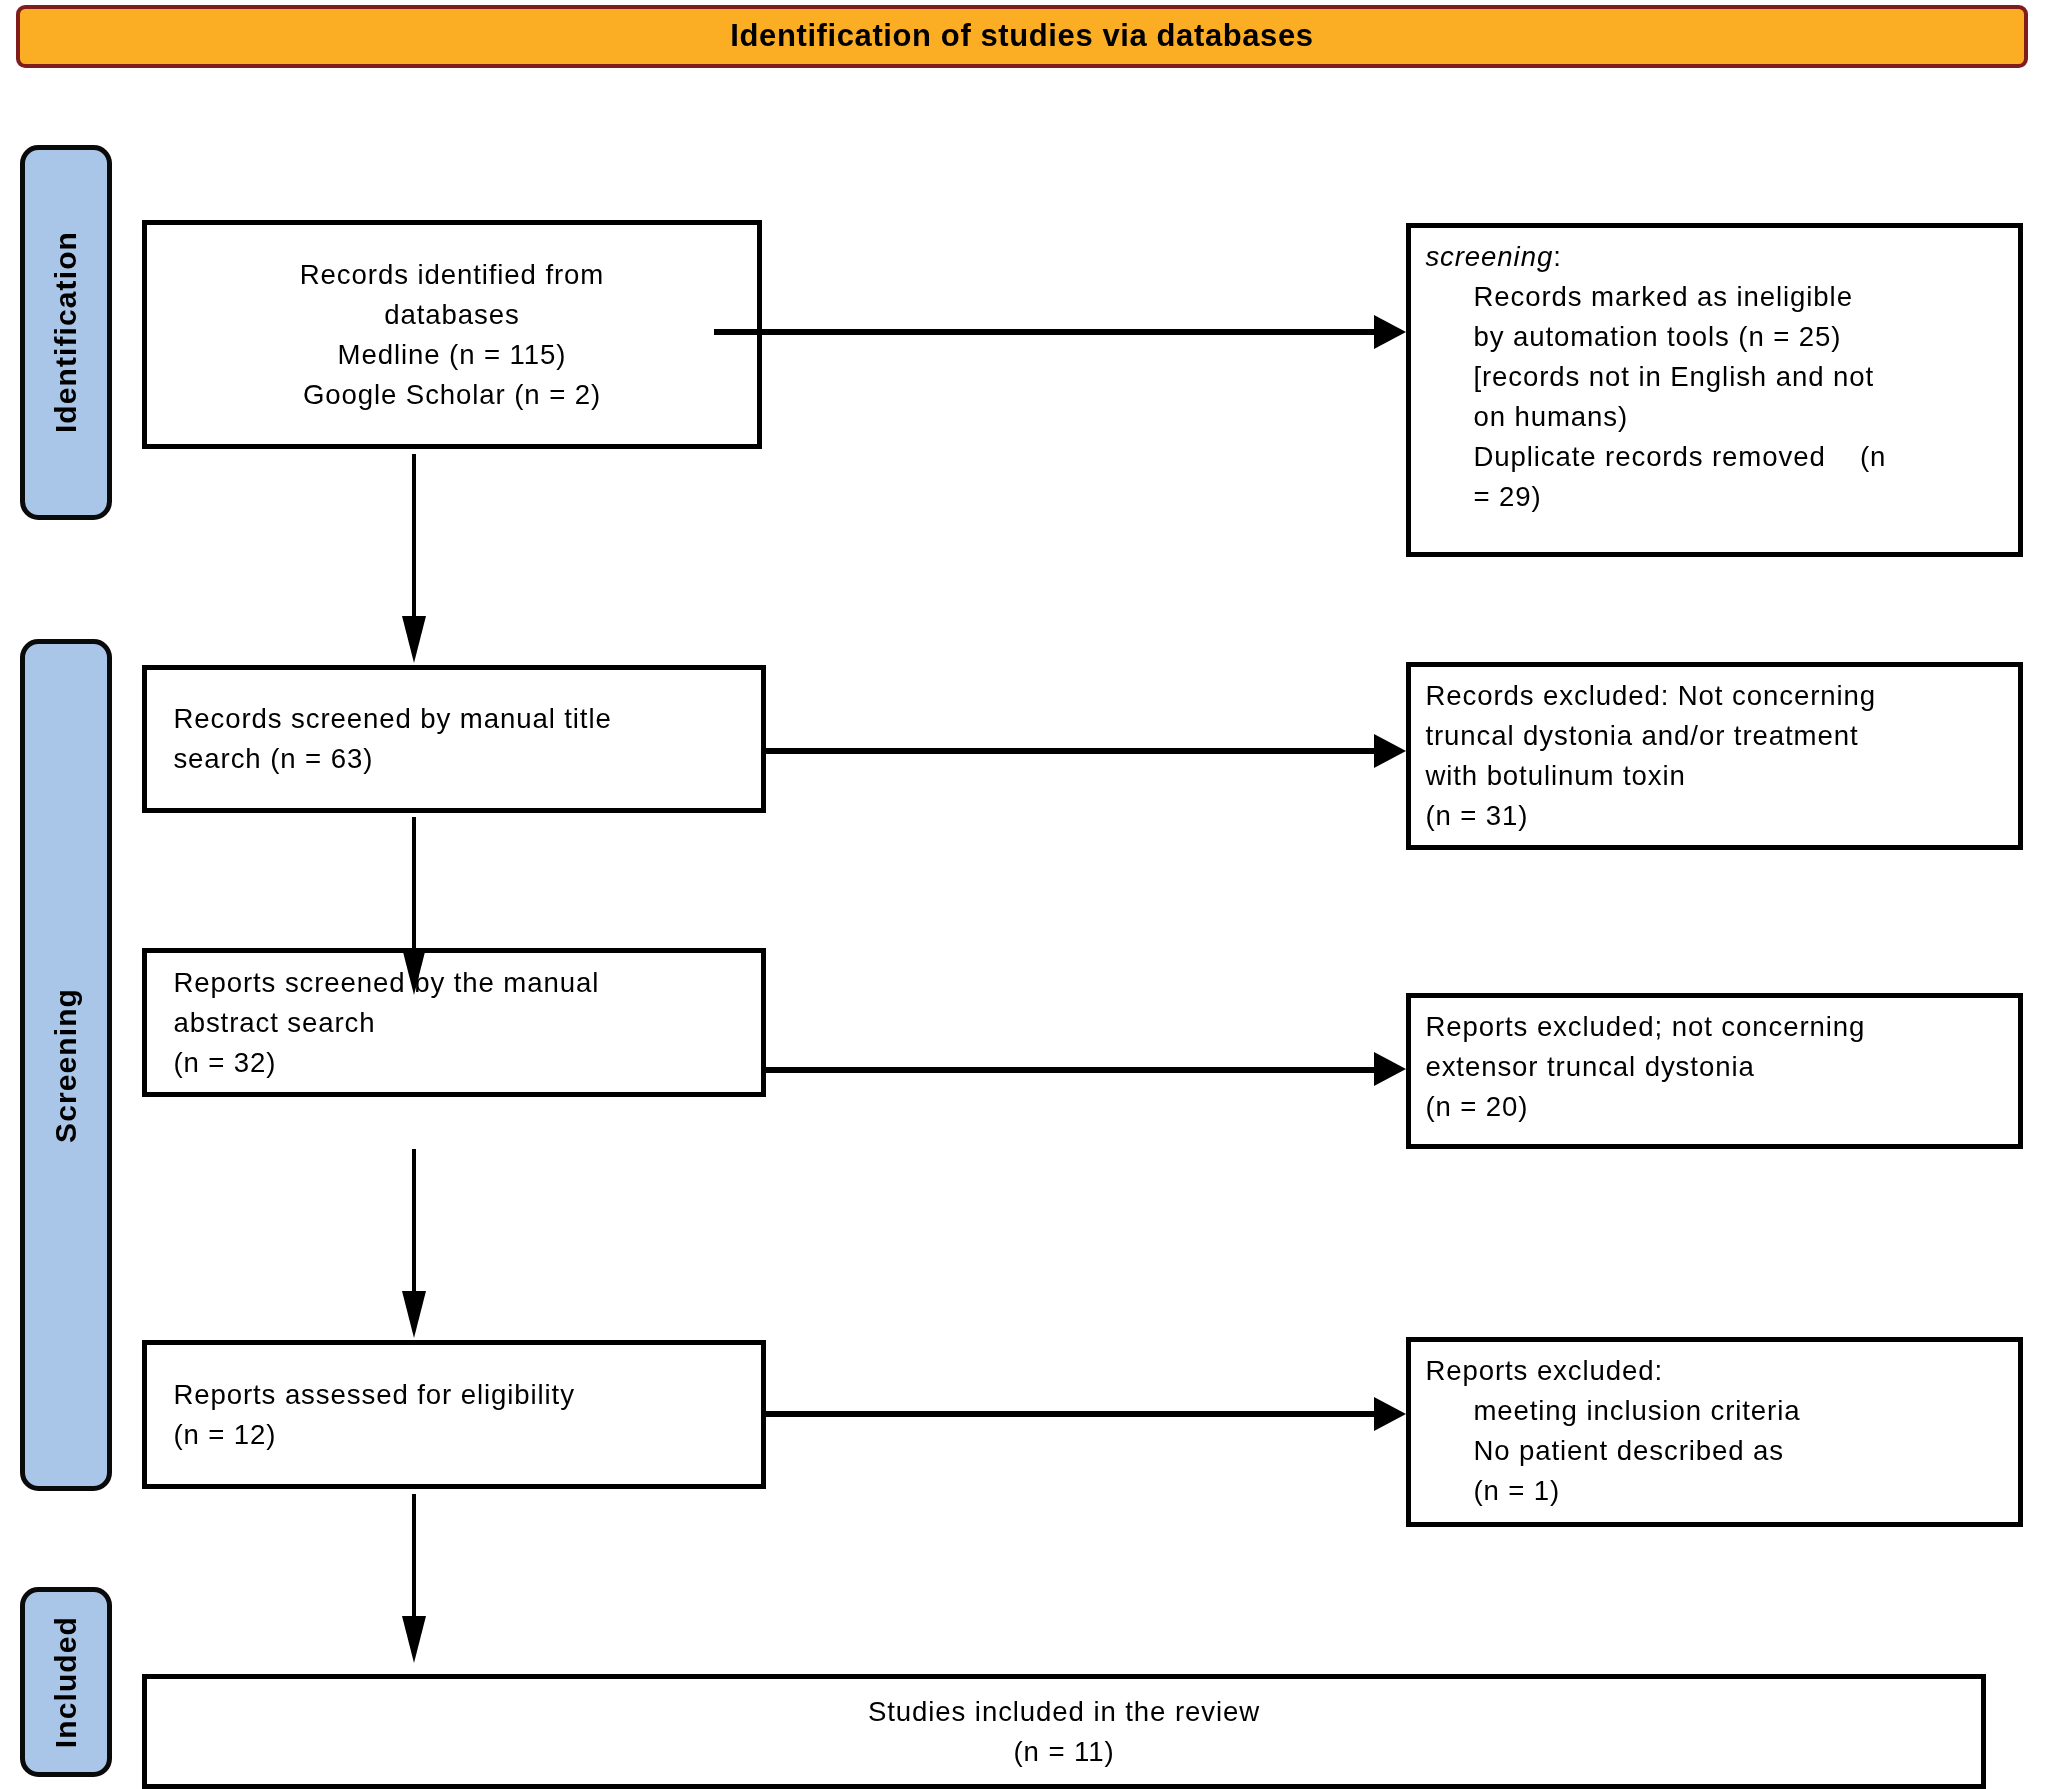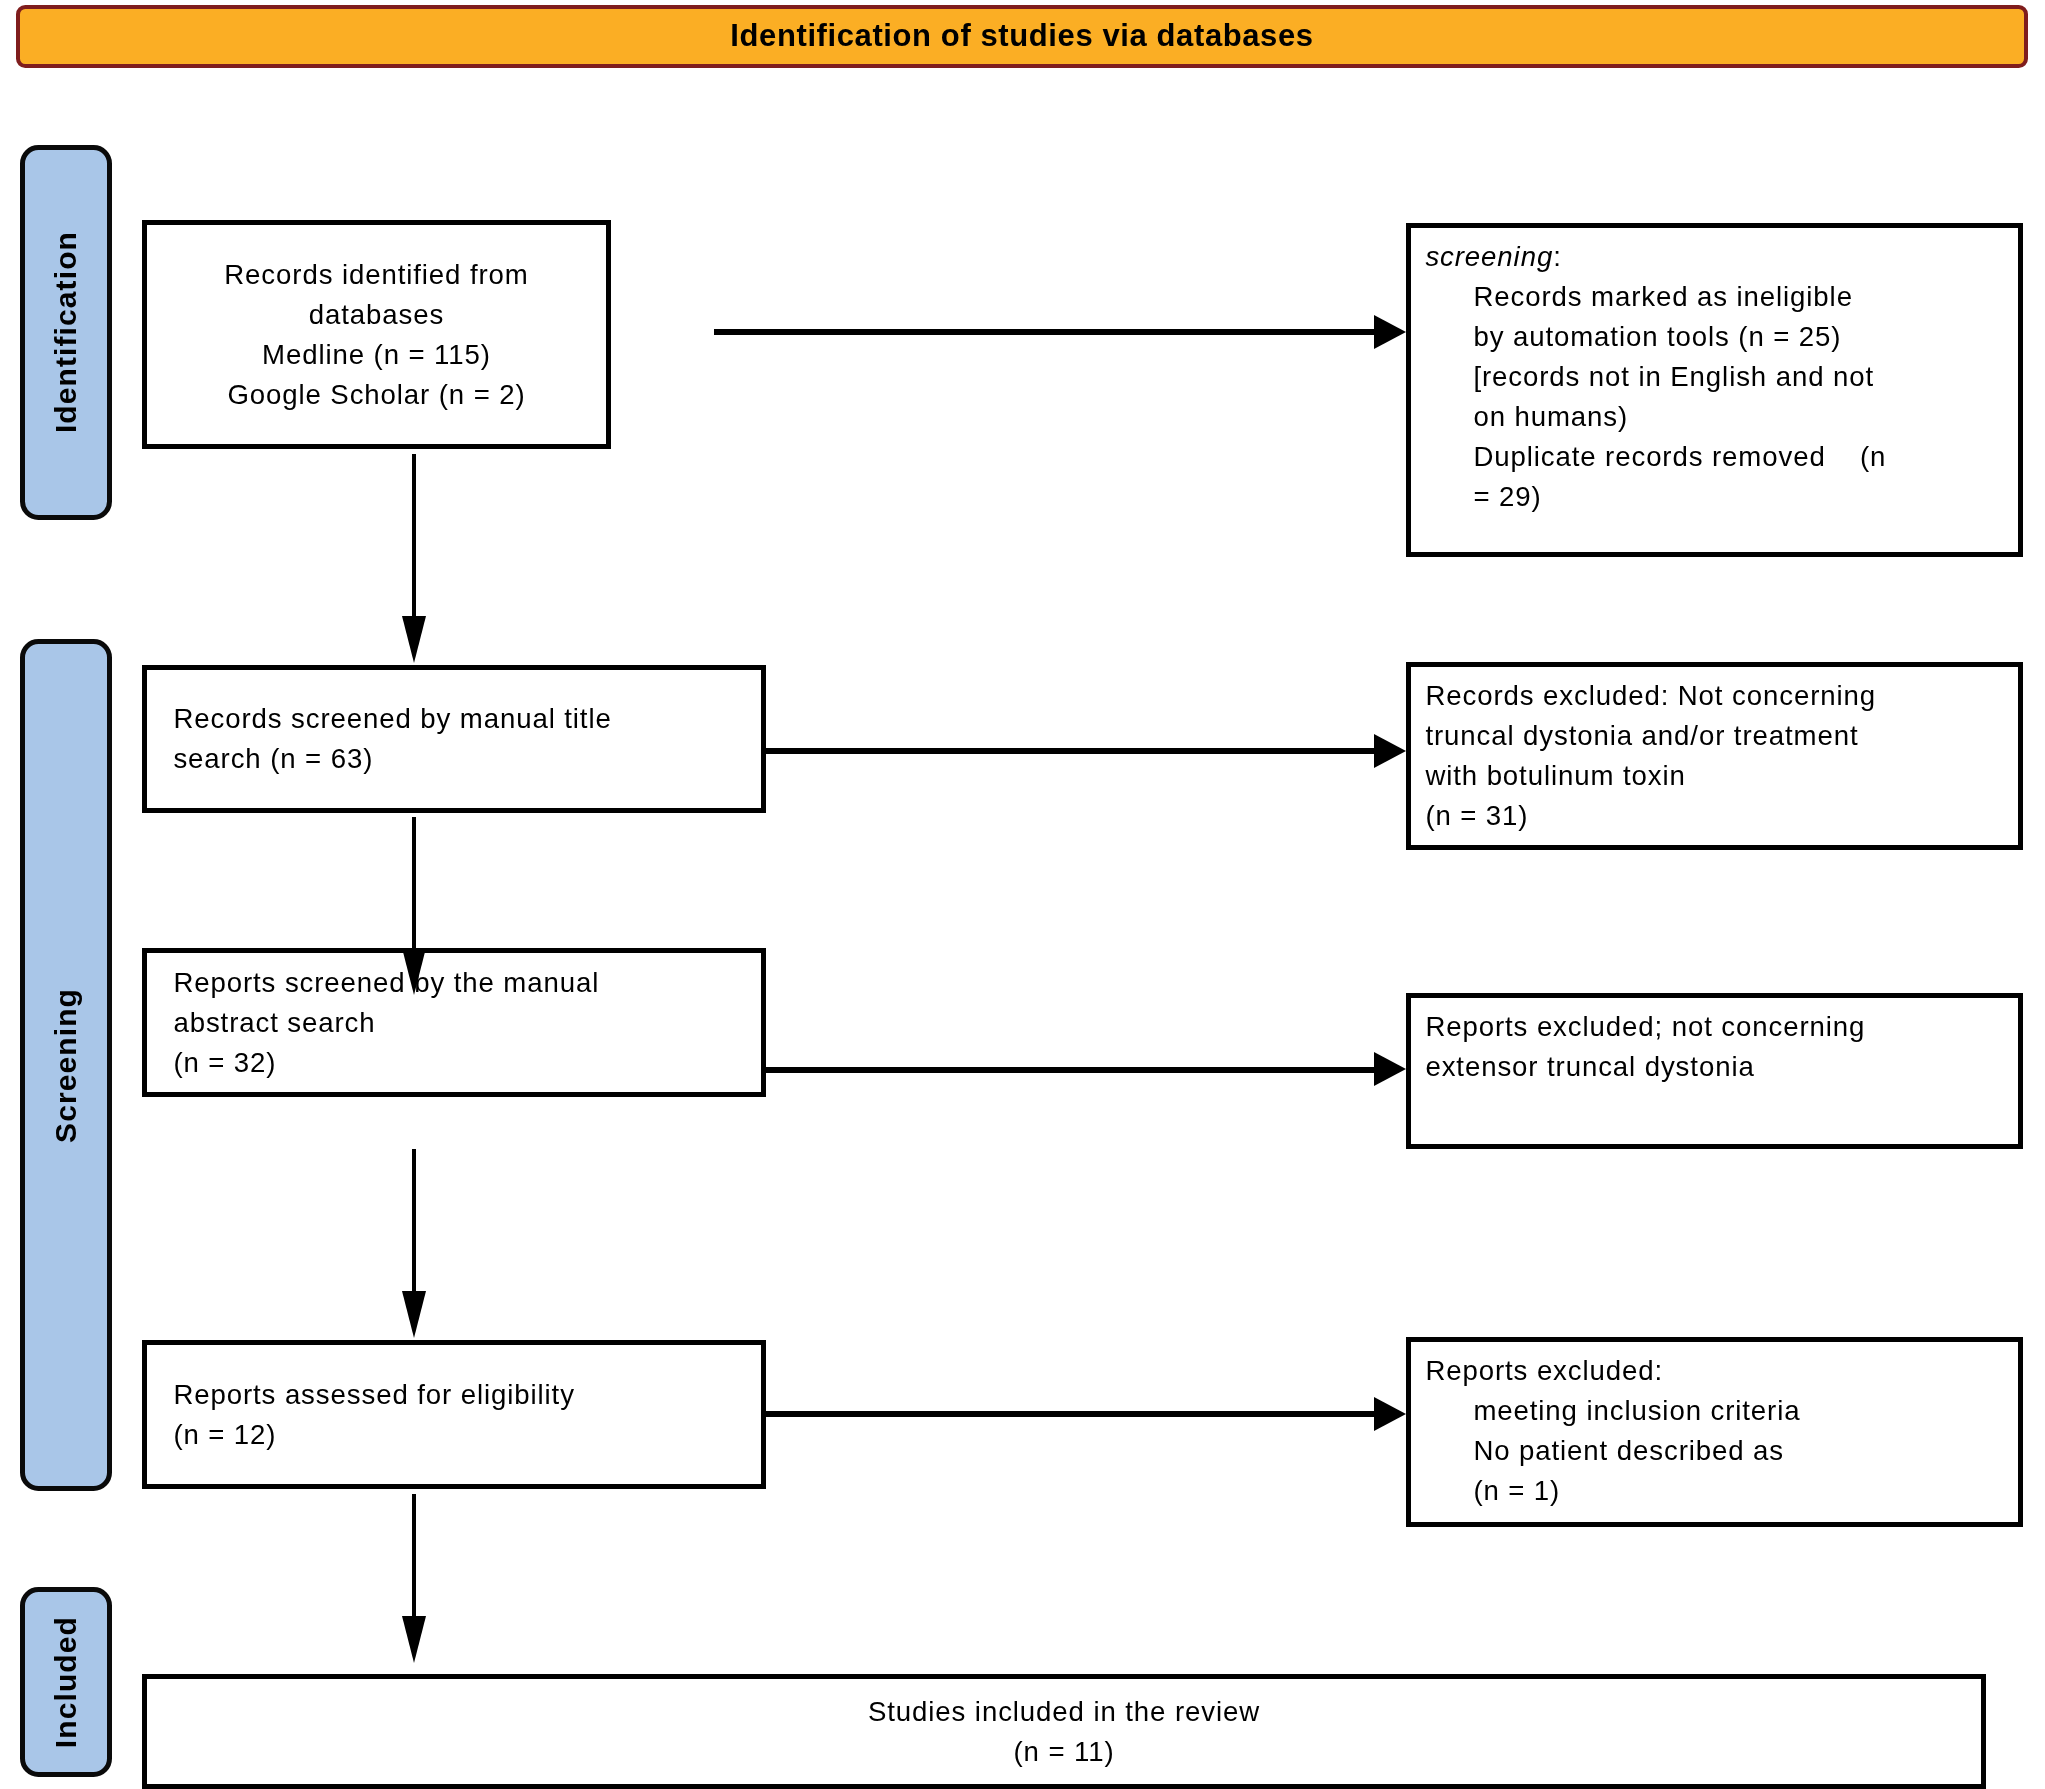--- a/index.html
+++ b/index.html
@@ -55,21 +55,21 @@
     letter-spacing:0.9px;
     overflow:hidden;
   }
   .box-inner{height:100%; box-sizing:border-box;}
   .v-center{display:flex; flex-direction:column; justify-content:center;}
   .t-center{text-align:center; align-items:center;}
   .line{white-space:pre-wrap;}
   .indent{margin-left:48px;}
   em{font-style:italic;}
   
-  .box-records-identified{left:142px; top:220px; width:469px; height:229px;}
+  .box-records-identified{left:142px; top:220px; width:620px; height:229px;}
   .box-records-screened{left:142px; top:665px; width:624px; height:148px;}
   .box-reports-screened{left:142px; top:948px; width:624px; height:149px;}
   .box-reports-assessed{left:142px; top:1340px; width:624px; height:149px;}
   .box-studies-included{left:142px; top:1665px; width:1844px; height:115px;margin-top:9px;}
   .pad-left{padding-left:26.4px; padding-right:10px;}
   
   .rbox{left:1406px; width:617px;}
   .box-records-removed{top:223px; height:334px;}
   .box-records-excluded{top:662px; height:188px;}
   .box-reports-excluded-abstract{top:993px; height:156px;}
@@ -166,20 +166,21 @@
       <div class="line">truncal dystonia and/or treatment</div>
       <div class="line">with botulinum toxin</div>
       <div class="line">(n = 31)</div>
     </div>
   </div>
 
   <div class="box rbox box-reports-excluded-abstract">
     <div class="box-inner">
       <div class="line">Reports excluded; not concerning</div>
       <div class="line">extensor truncal dystonia</div>
+      <div class="line">(n = 20)</div>
     </div>
   </div>
 
   <div class="box rbox box-reports-excluded-eligibility">
     <div class="box-inner">
       <div class="line">Reports excluded:</div>
       <div class="line indent">meeting inclusion criteria</div>
       <div class="line indent">No patient described as</div>
       <div class="line indent">(n = 1)</div>
     </div>

